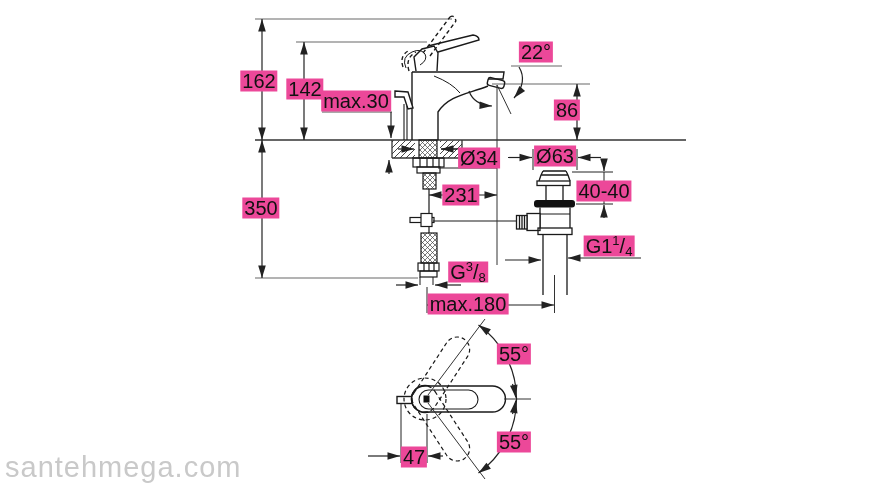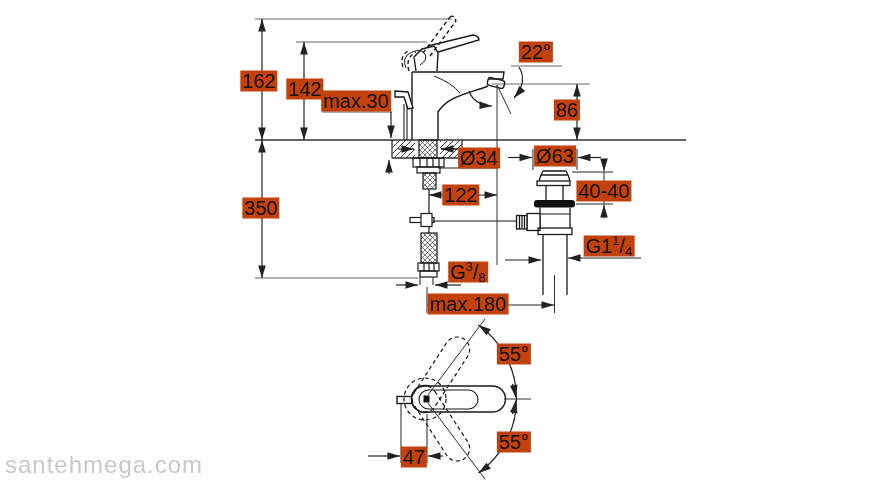--- a/index.html
+++ b/index.html
@@ -1,23 +1,23 @@
 <!DOCTYPE html>
 <html><head>
 <meta charset="utf-8">
 <style>
   html,body{margin:0;padding:0;background:#fff;}
   #stage{position:relative;width:880px;height:500px;background:#fff;overflow:hidden;
          font-family:"Liberation Sans", sans-serif;}
   #stage svg{position:absolute;left:0;top:0;}
   .lbl{position:absolute;transform:translate(-50%,-50%);font-size:20px;line-height:1.05;
-       color:#111;background:#c2410c;padding:0 2px;white-space:nowrap;}
+       color:#111;background:#ec4899;padding:0 2px;white-space:nowrap;}
   .lbl sup{font-size:13px;line-height:0;}
   .lbl sub{font-size:13px;line-height:0;vertical-align:-3px;}
-  .watermark{position:absolute;left:5px;top:452px;font-size:24px;letter-spacing:1px;
+  .watermark{position:absolute;left:5px;top:452px;font-size:29px;letter-spacing:1px;
              background:transparent;transform:none;padding:0;}
 </style>
 </head>
 <body>
 
 <div id="stage">
 
 <svg width="880" height="500" viewBox="0 0 880 500">
   <defs>
     <marker id="ma" orient="auto-start-reverse" markerUnits="userSpaceOnUse" markerWidth="14" markerHeight="10" refX="13" refY="5" viewBox="0 0 14 10">
@@ -199,21 +199,21 @@
   </g>
 </svg>
 
   <div class="lbl" style="left:259px;top:81px">162</div>
   <div class="lbl" style="left:305px;top:89px">142</div>
   <div class="lbl" style="left:356px;top:101px">max.30</div>
   <div class="lbl" style="left:536px;top:52px">22°</div>
   <div class="lbl" style="left:567px;top:110px">86</div>
   <div class="lbl" style="left:479px;top:158px">Ø34</div>
   <div class="lbl" style="left:555px;top:156px">Ø63</div>
-  <div class="lbl" style="left:461px;top:195px">122</div>
+  <div class="lbl" style="left:461px;top:195px">231</div>
   <div class="lbl" style="left:604px;top:191px">40-40</div>
   <div class="lbl" style="left:261px;top:208px">350</div>
   <div class="lbl" style="left:609px;top:246px"><span>G1</span><sup>1</sup><span>/</span><sub>4</sub></div>
   <div class="lbl" style="left:468px;top:272px"><span>G</span><sup>3</sup><span>/</span><sub>8</sub></div>
   <div class="lbl" style="left:468px;top:304px">max.180</div>
   <div class="lbl" style="left:514px;top:354px">55°</div>
   <div class="lbl" style="left:514px;top:442px">55°</div>
   <div class="lbl" style="left:414px;top:457px">47</div>
 
   <div class="lbl watermark" id="wm" style="color: rgb(201, 201, 201);">santehmega.com</div>

